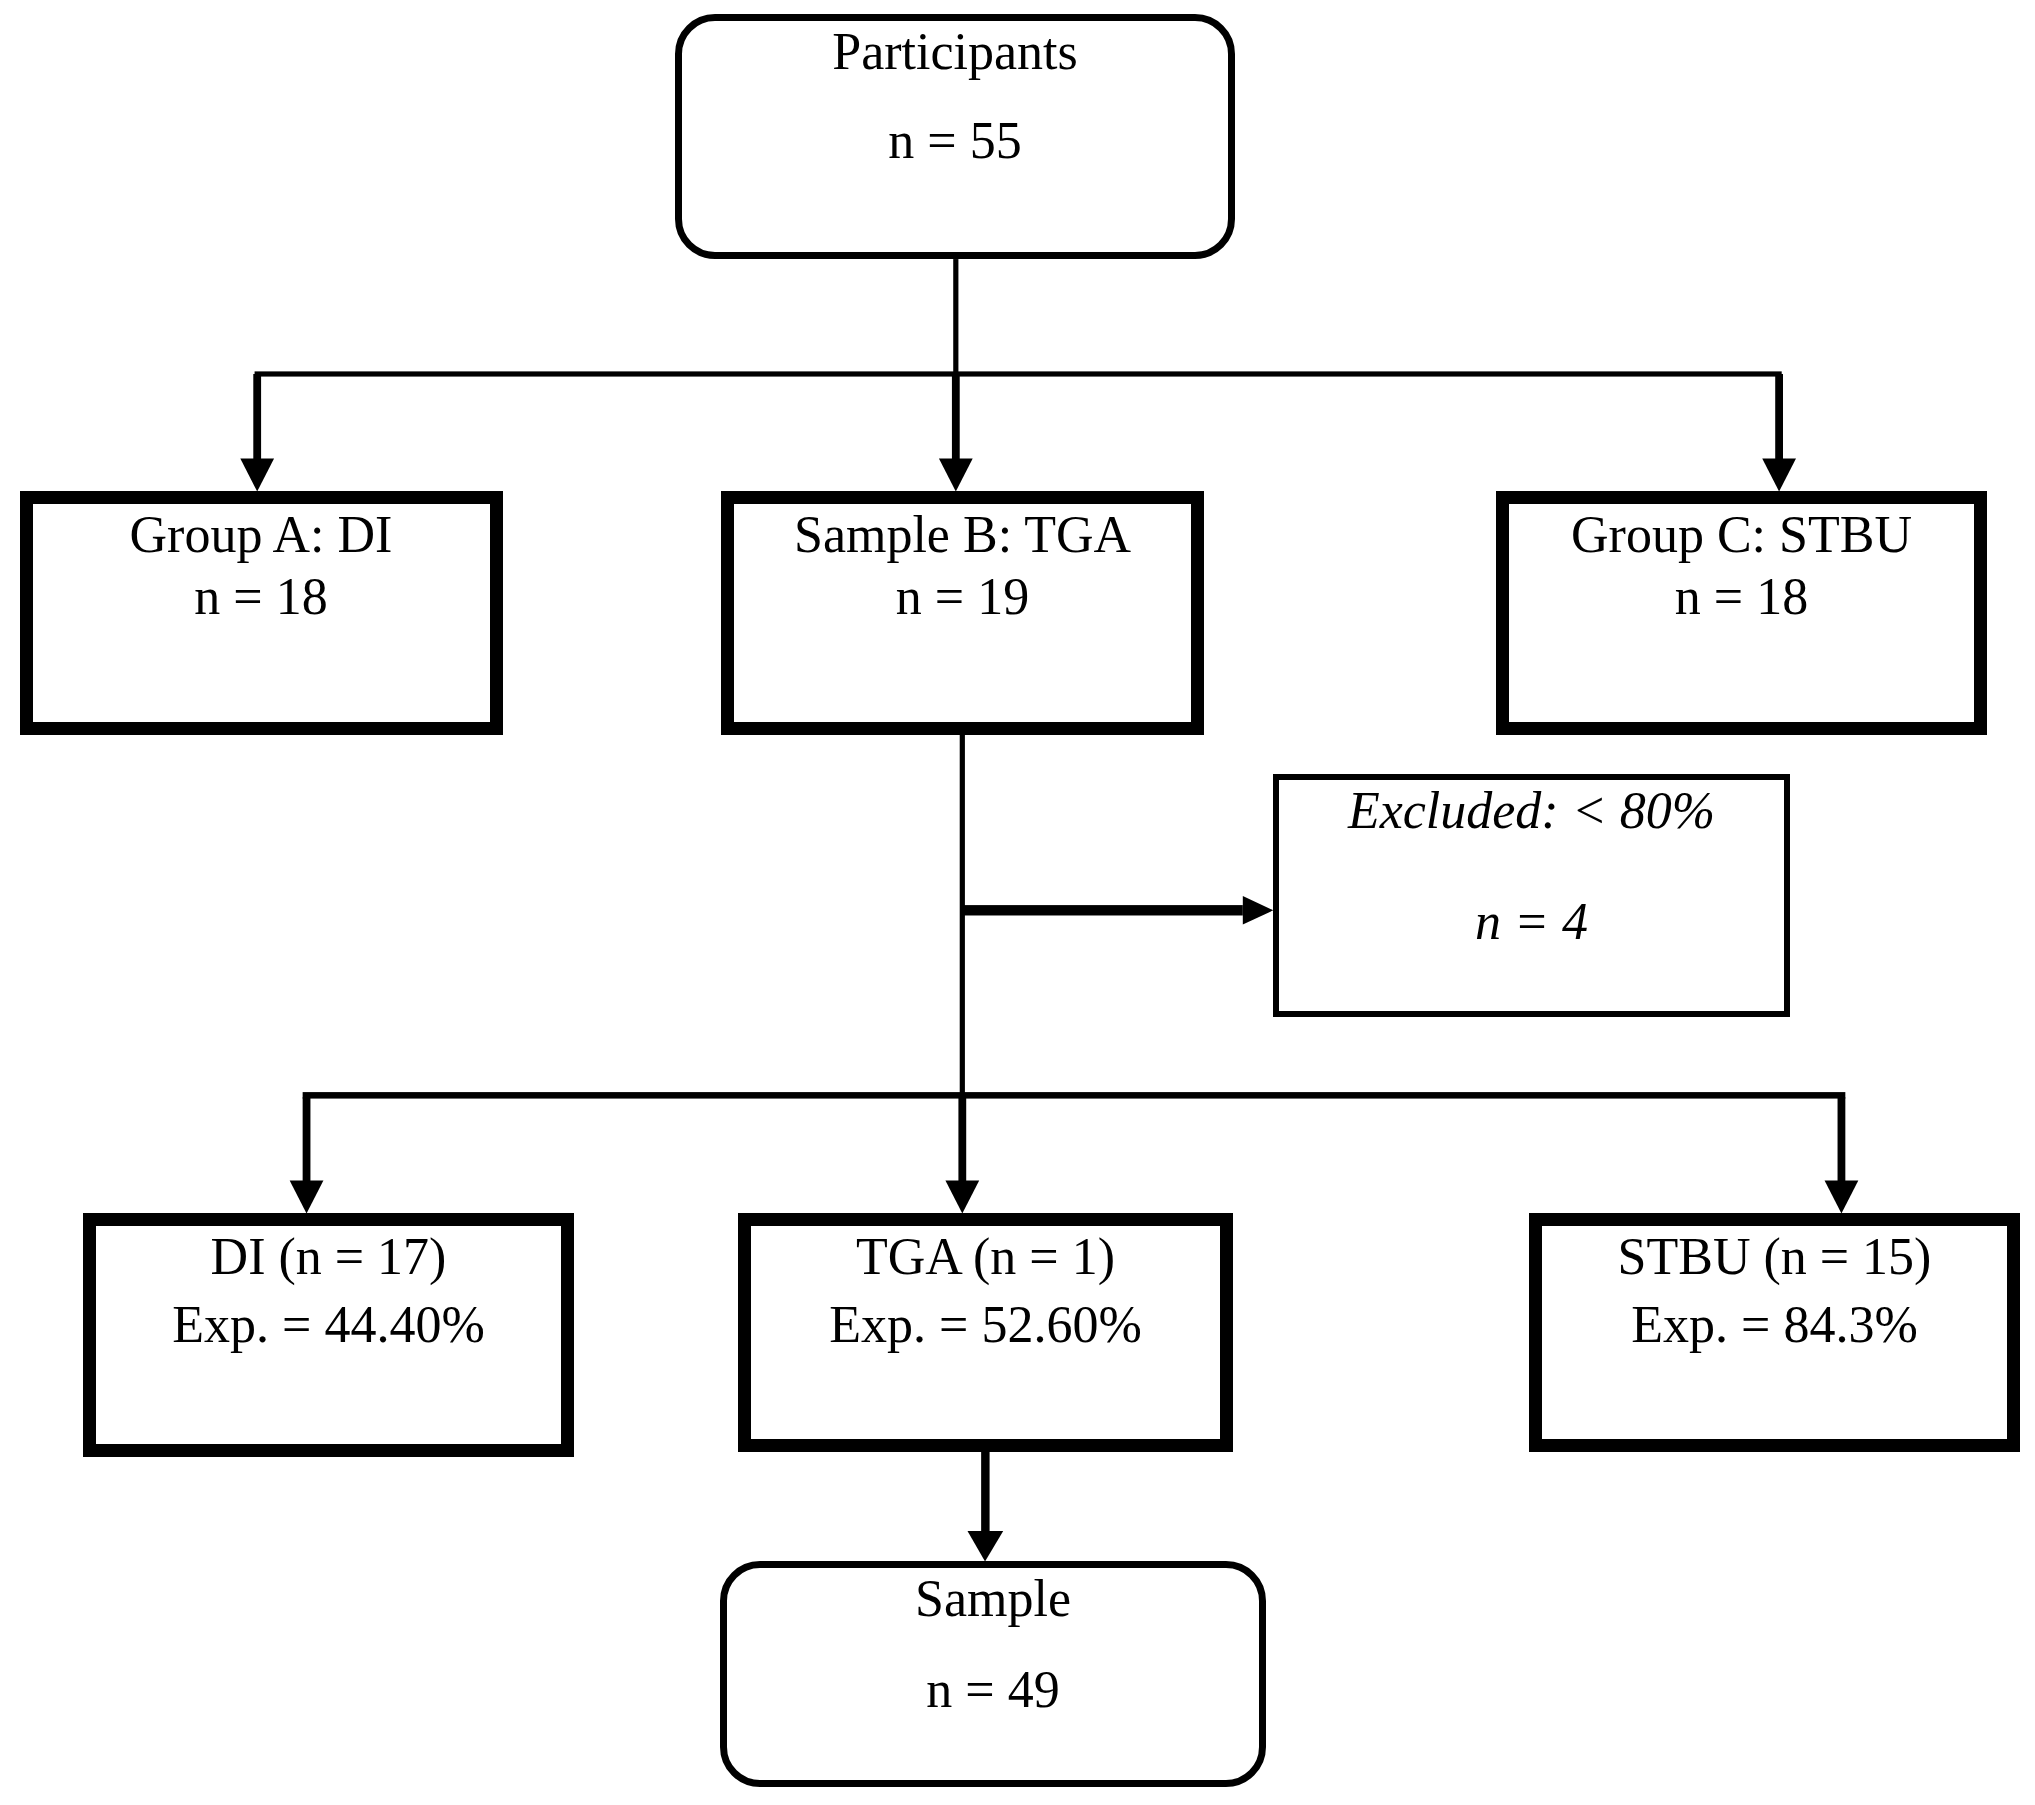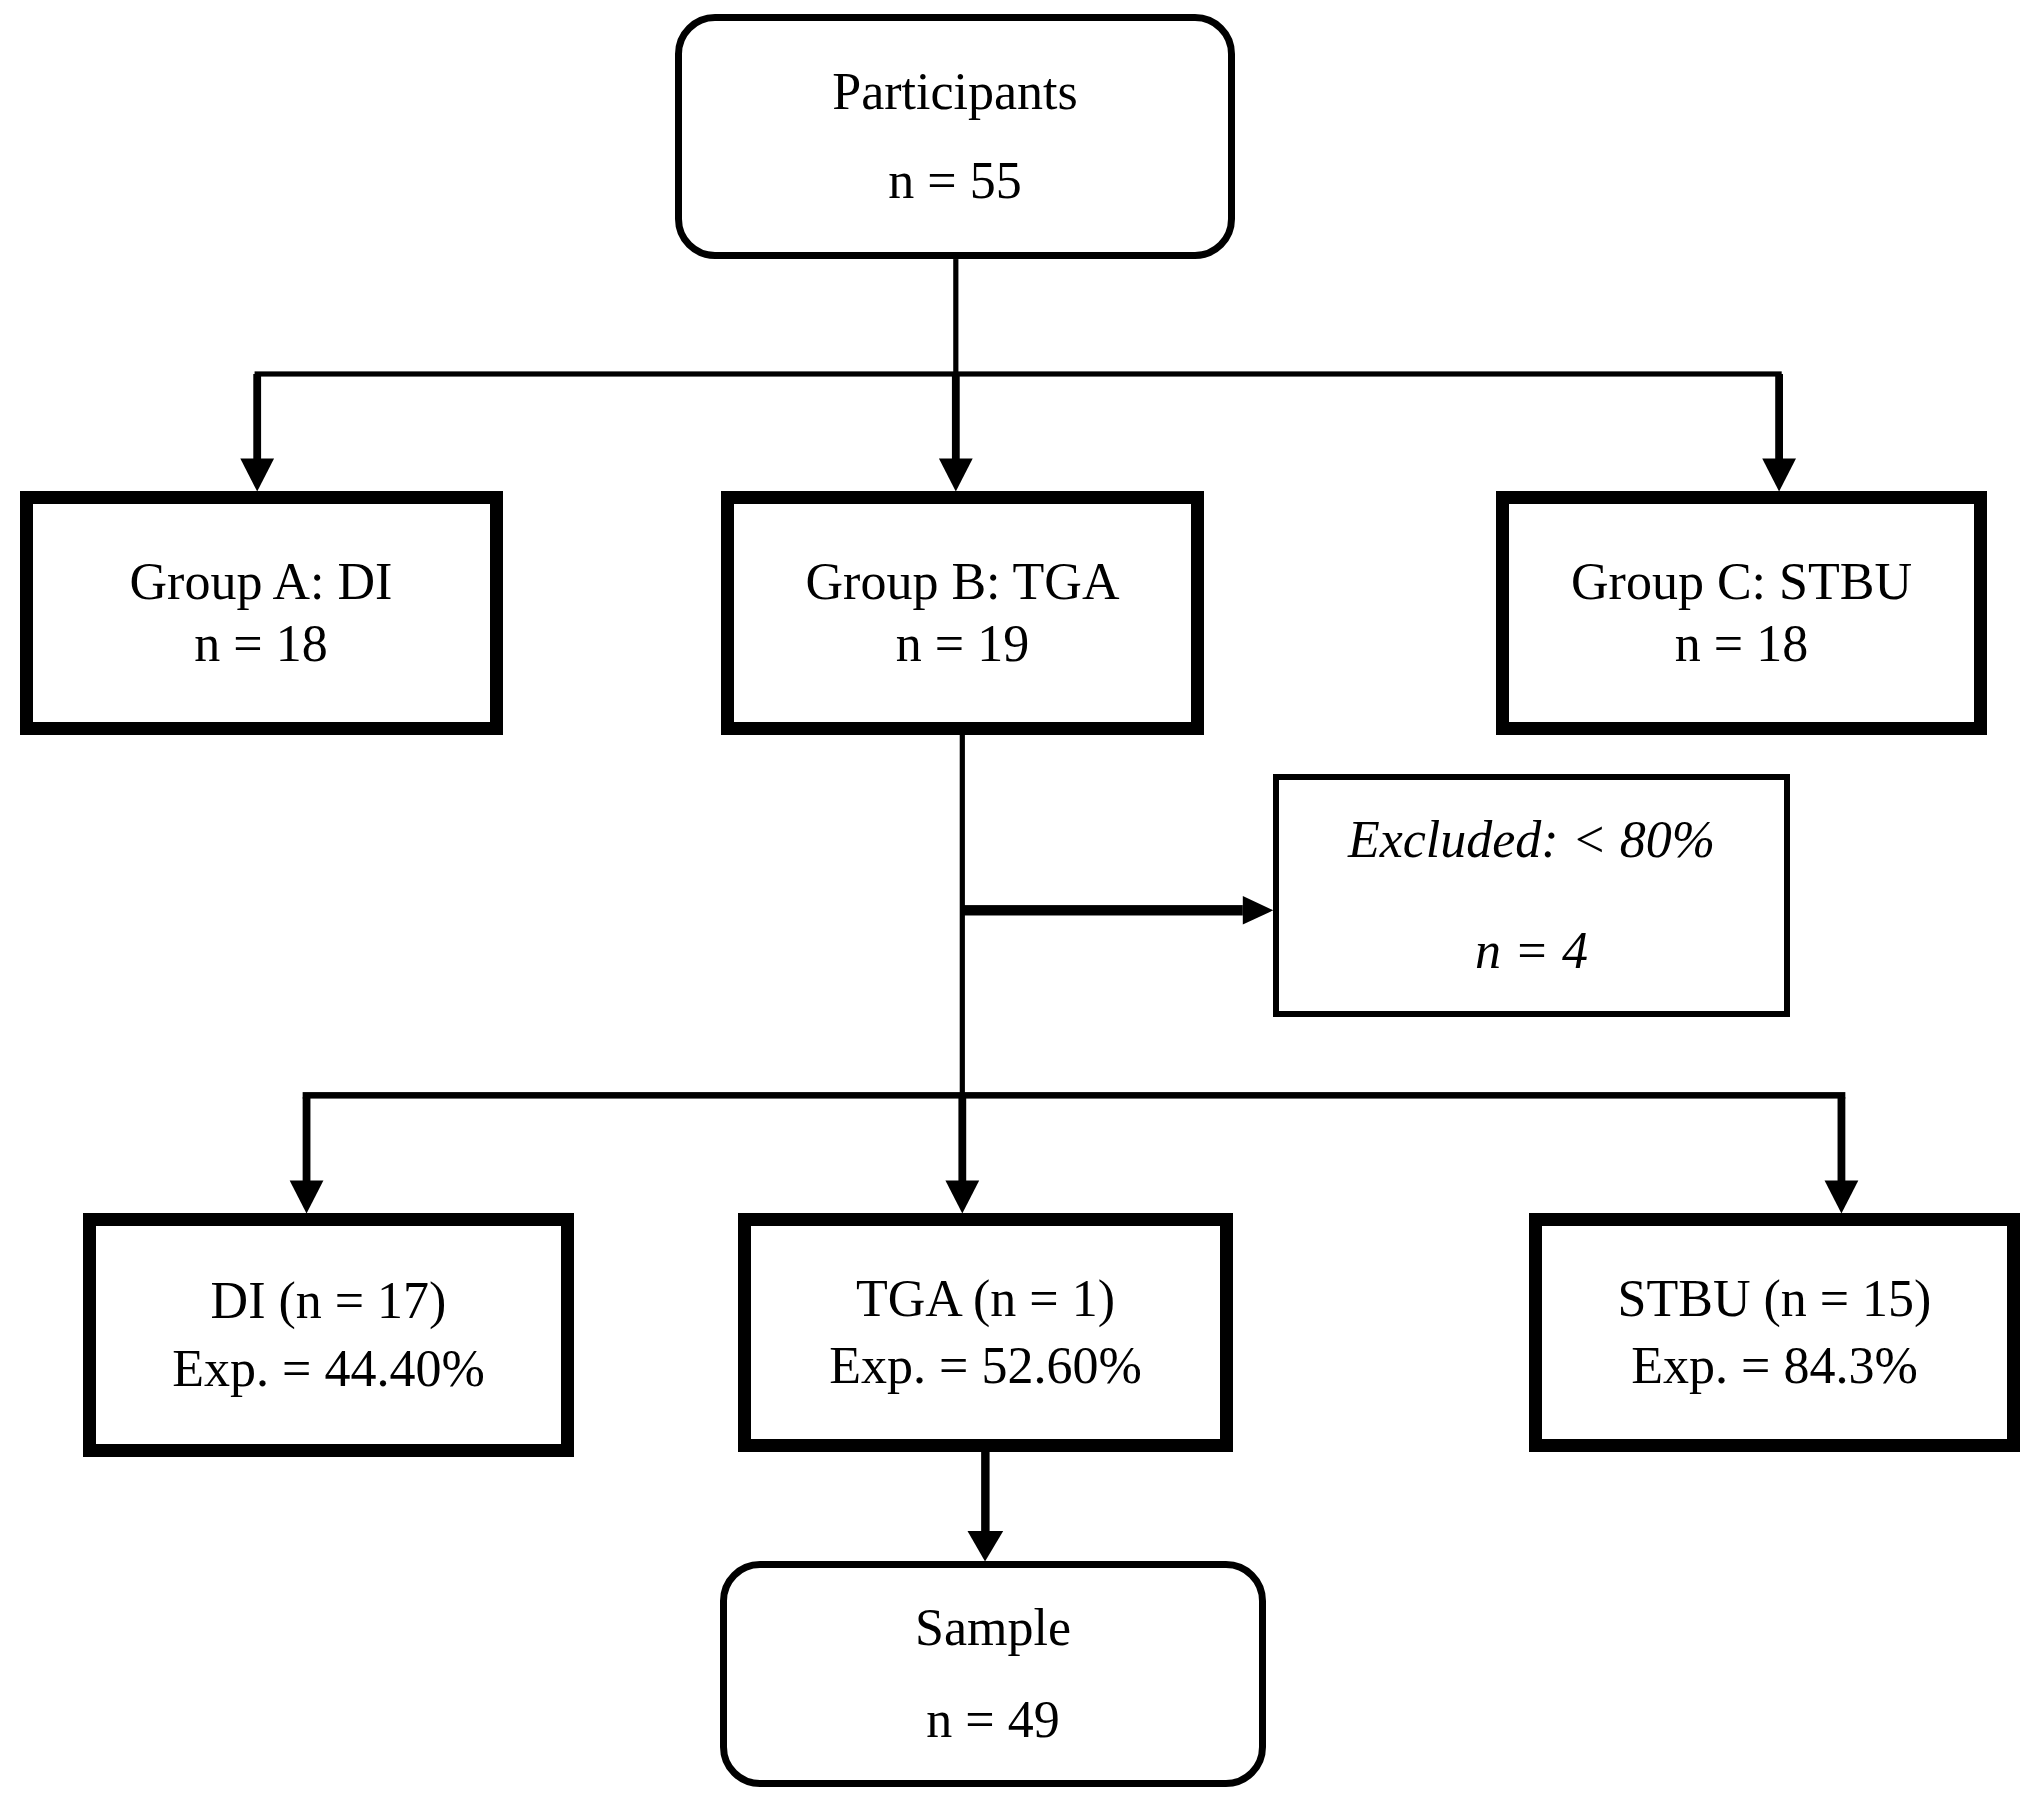--- a/index.html
+++ b/index.html
@@ -25,21 +25,21 @@
   }
   .node {
     position: absolute;
     box-sizing: border-box;
     background: #ffffff;
     border-style: solid;
     border-color: #000000;
     display: flex;
     flex-direction: column;
     align-items: center;
-    justify-content: center;
+    justify-content: flex-start;
     text-align: center;
     font-size: 52px;
     line-height: 1.2;
     white-space: nowrap;
   }
   .node.square  { border-width: 13px; }
   .node.rounded { border-width: 7.8px; border-radius: 40px; }
   .node.thin    { border-width: 6.5px; }
   .gap-participants { row-gap: 26px; }
   .gap-group        { }
@@ -94,21 +94,21 @@
     <span>Participants</span>
     <span>n = 55</span>
   </div>
 
   <div class="node square gap-group" style="left:19.5px; top:491px; width:483px; height:244px;">
     <span>Group A: DI</span>
     <span>n = 18</span>
   </div>
 
   <div class="node square gap-group" style="left:721px; top:491px; width:483px; height:244px;">
-    <span>Group B: TGA</span>
+    <span>Sample B: TGA</span>
     <span>n = 19</span>
   </div>
 
   <div class="node square gap-group" style="left:1496px; top:491px; width:491px; height:244px;">
     <span>Group C: STBU</span>
     <span>n = 18</span>
   </div>
 
   <div class="node thin gap-excluded" style="left:1273px; top:774px; width:517px; height:243px;">
     <span>Excluded: &lt; 80%</span>

